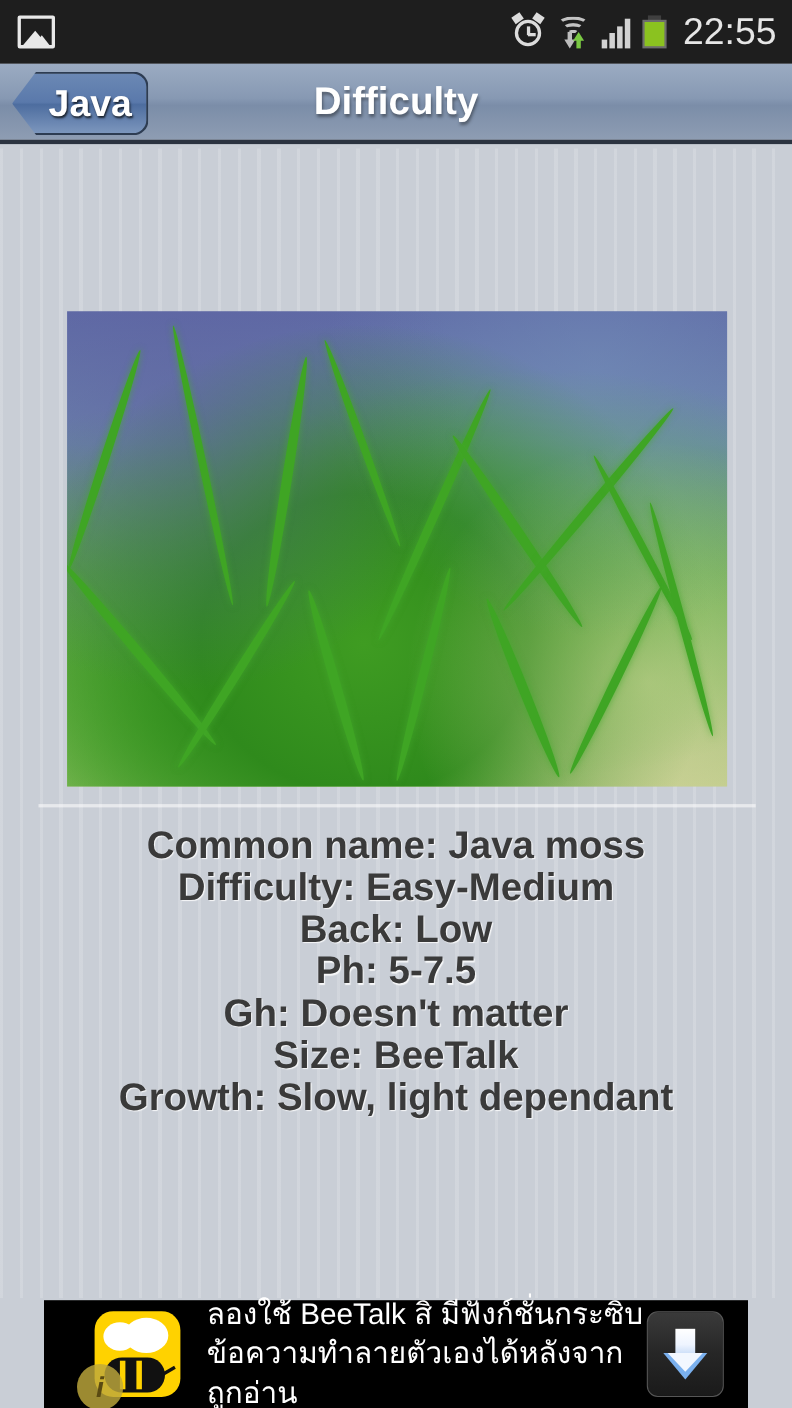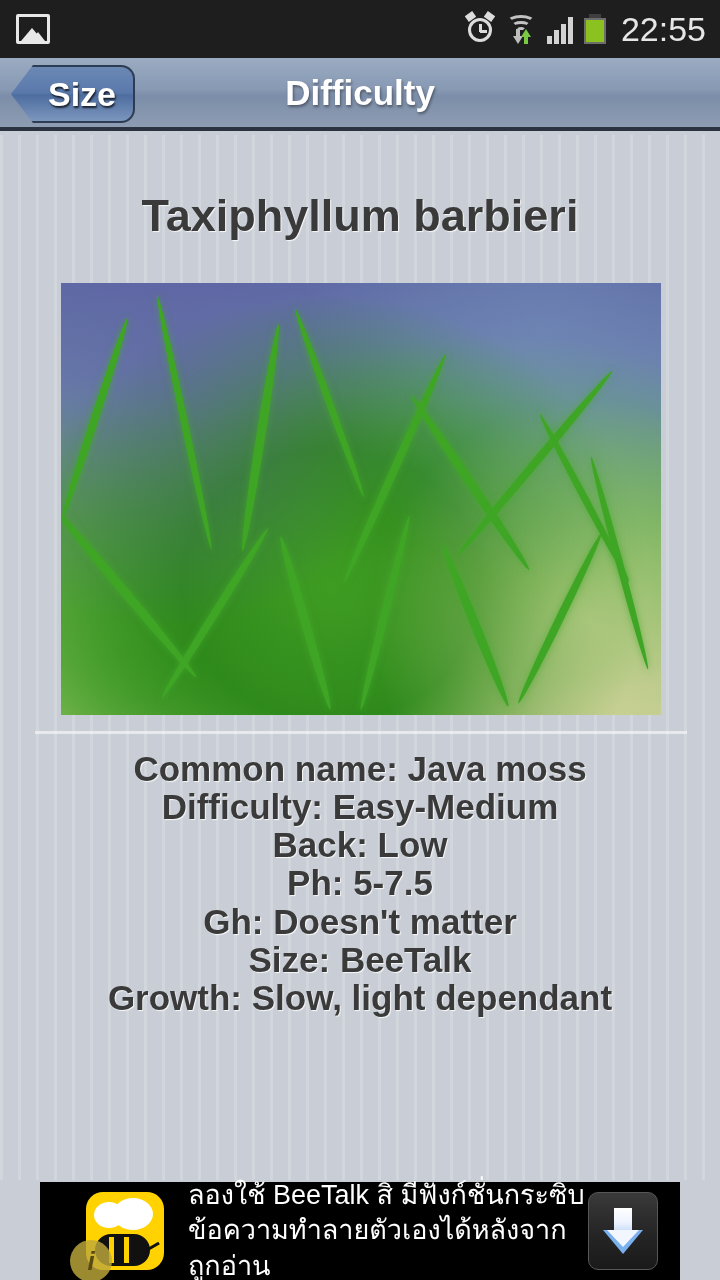--- a/index.html
+++ b/index.html
@@ -263,28 +263,27 @@
       <div class="body">
           <div class="fill"></div>
         </div>
     </div>
     <div id="status-time">22:55</div>
   </div>
 </div>
 
 <div id="title-bar">
   <div id="back-button">
-    <span>Size</span>
+    <span>Java</span>
   </div>
   <div id="title-text">Difficulty</div>
 </div>
 
 <div id="content">
 
-  <div id="species-title">Taxiphyllum barbieri</div>
 
   <div id="plant-photo">
     <div class="strand" style="left:30px;  top:30px;  width:8px;  height:210px; transform:rotate(18deg);"></div>
     <div class="strand" style="left:120px; top:10px;  width:7px;  height:260px; transform:rotate(-12deg);"></div>
     <div class="strand" style="left:195px; top:40px;  width:9px;  height:230px; transform:rotate(9deg);"></div>
     <div class="strand" style="left:265px; top:20px;  width:7px;  height:200px; transform:rotate(-20deg);"></div>
     <div class="strand" style="left:330px; top:60px;  width:8px;  height:250px; transform:rotate(24deg);"></div>
     <div class="strand" style="left:405px; top:95px;  width:9px;  height:210px; transform:rotate(-34deg);"></div>
     <div class="strand" style="left:470px; top:60px;  width:8px;  height:240px; transform:rotate(40deg);"></div>
     <div class="strand" style="left:520px; top:120px; width:7px;  height:190px; transform:rotate(-28deg);"></div>

